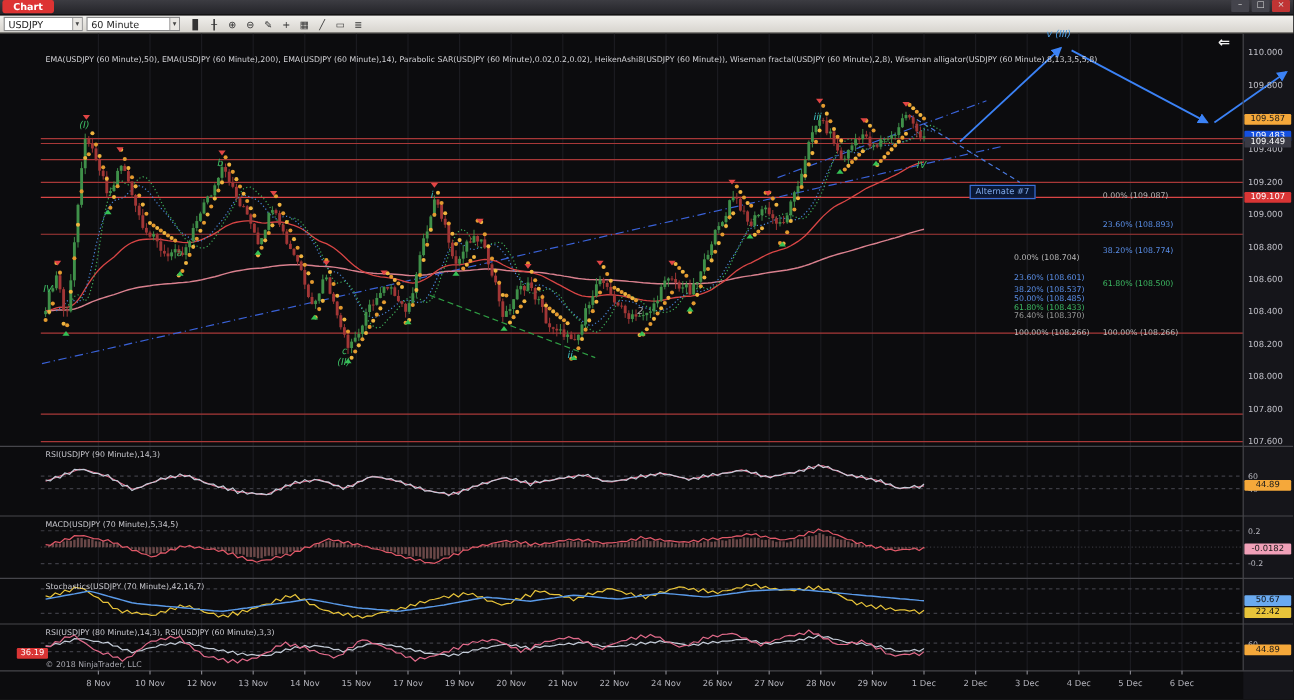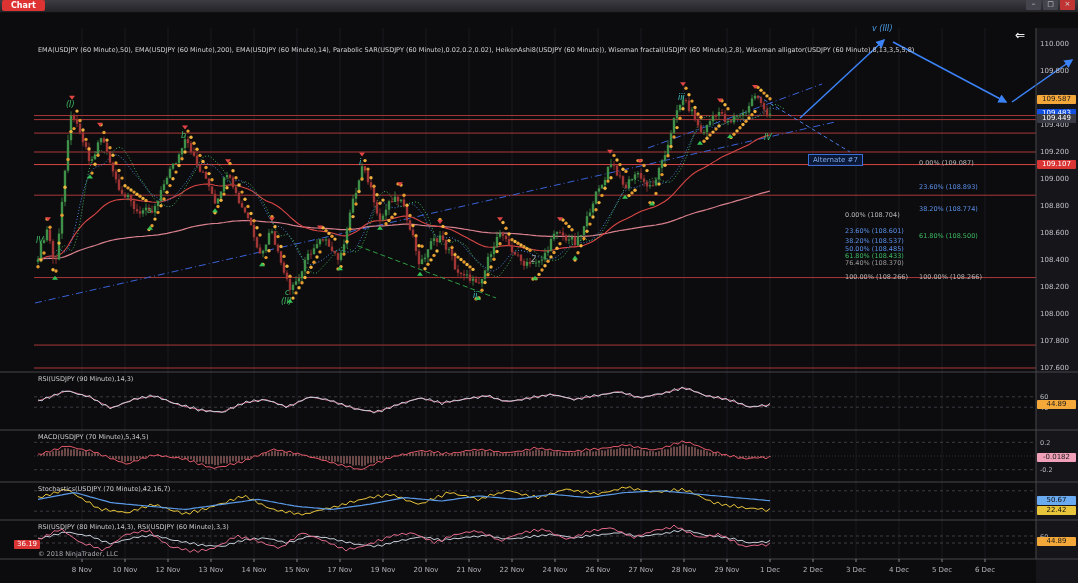--- a/index.html
+++ b/index.html
@@ -26,20 +26,42 @@
 <div class="window">
   <div class="titlebar">
     <div class="title-chip">Chart</div>
     <div class="win-controls" id="win-controls">
         <div class="win-btn">–</div>
         <div class="win-btn">□</div>
         <div class="win-btn close">×</div>
       </div>
   </div>
 
+  <div class="toolbar">
+    <div class="combo" style="width:66px">
+      <span>USDJPY</span>
+      <span class="arrow">▾</span>
+    </div>
+    <div class="combo" style="width:78px">
+      <span>60 Minute</span>
+      <span class="arrow">▾</span>
+    </div>
+    <div id="toolbar-icons" style="display:flex;gap:2px;margin-left:4px">
+        <div class="tool-icon">▊</div>
+        <div class="tool-icon">╂</div>
+        <div class="tool-icon">⊕</div>
+        <div class="tool-icon">⊖</div>
+        <div class="tool-icon">✎</div>
+        <div class="tool-icon">+</div>
+        <div class="tool-icon">▦</div>
+        <div class="tool-icon">╱</div>
+        <div class="tool-icon">▭</div>
+        <div class="tool-icon">≣</div>
+      </div>
+  </div>
 
   <div class="chart-area" id="chart-area">
     <svg id="chart-svg" width="1078" height="555">
         <line x1="82" y1="0" x2="82" y2="531" stroke="#1b1b20" stroke-width="1"></line>
         <line x1="125" y1="0" x2="125" y2="531" stroke="#1b1b20" stroke-width="1"></line>
         <line x1="168" y1="0" x2="168" y2="531" stroke="#1b1b20" stroke-width="1"></line>
         <line x1="211" y1="0" x2="211" y2="531" stroke="#1b1b20" stroke-width="1"></line>
         <line x1="254" y1="0" x2="254" y2="531" stroke="#1b1b20" stroke-width="1"></line>
         <line x1="297" y1="0" x2="297" y2="531" stroke="#1b1b20" stroke-width="1"></line>
         <line x1="340" y1="0" x2="340" y2="531" stroke="#1b1b20" stroke-width="1"></line>

